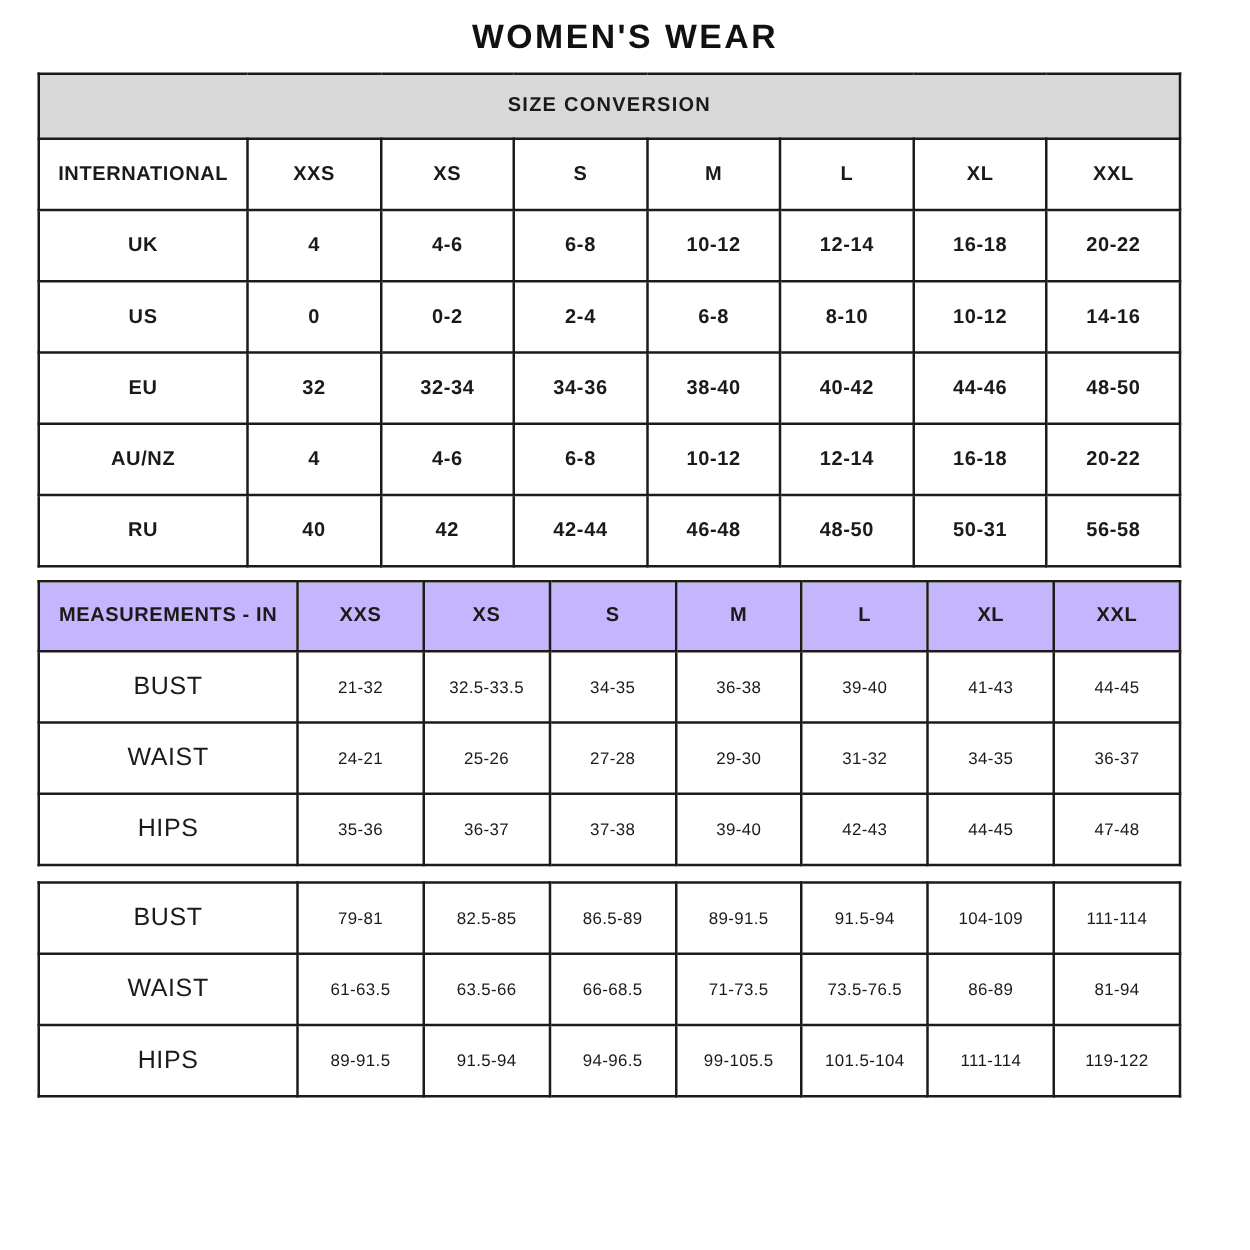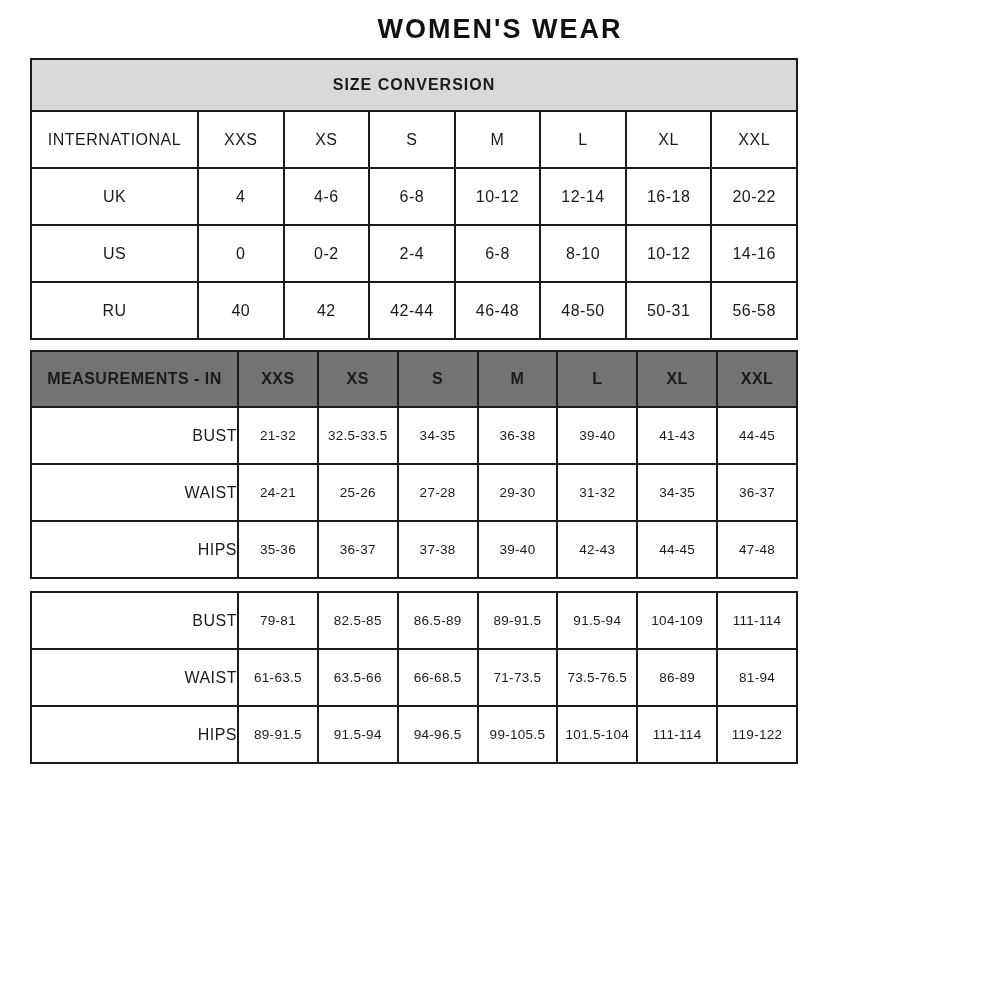--- a/index.html
+++ b/index.html
@@ -19,50 +19,50 @@
     text-align: center;
     font-size: 27px;
     font-weight: bold;
     letter-spacing: 2px;
     color: #111111;
     margin-bottom: 13px;
   }
   table {
     border-collapse: collapse;
     table-layout: fixed;
-    width: 768px;
+    width: 915px;
   }
   td {
     border: 2px solid #1b1b1b;
     text-align: center;
     vertical-align: middle;
     overflow: hidden;
     white-space: nowrap;
   }
   
-  .t1 td { height: 57px; font-size: 16px; letter-spacing: 0.5px; }
+  .t1 td { height: 57px; font-size: 16px; letter-spacing: 0.5px; font-weight: bold; }
   .t1 .title-row td {
     height: 52px;
     background: #d9d9d9;
     font-weight: bold;
     font-size: 16px;
     letter-spacing: 1px;
   }
   .t1 .head-row td { font-size: 16px; }
   
   .tm { margin-top: 10px; }
   .tm td { height: 57px; }
   .tm .head-row td {
     height: 56px;
-    background: #737373;
+    background: #c4b5fd;
     font-weight: bold;
     font-size: 16px;
     letter-spacing: 0.5px;
   }
-  .tm .row-label { font-size: 16px; letter-spacing: 0.5px; text-align: right; }
+  .tm .row-label { font-size: 20px; letter-spacing: 0.5px; }
   .tm .val { font-size: 13.5px; letter-spacing: 0.3px; }
 </style>
 </head>
 <body>
 
 <div class="page">
 
   <div class="page-title">WOMEN'S WEAR</div>
 
   <table class="t1">
@@ -102,20 +102,40 @@
     </tr>
     <tr>
       <td>US</td>
       <td>0</td>
       <td>0-2</td>
       <td>2-4</td>
       <td>6-8</td>
       <td>8-10</td>
       <td>10-12</td>
       <td>14-16</td>
+    </tr>
+    <tr>
+      <td>EU</td>
+      <td>32</td>
+      <td>32-34</td>
+      <td>34-36</td>
+      <td>38-40</td>
+      <td>40-42</td>
+      <td>44-46</td>
+      <td>48-50</td>
+    </tr>
+    <tr>
+      <td>AU/NZ</td>
+      <td>4</td>
+      <td>4-6</td>
+      <td>6-8</td>
+      <td>10-12</td>
+      <td>12-14</td>
+      <td>16-18</td>
+      <td>20-22</td>
     </tr>
     <tr>
       <td>RU</td>
       <td>40</td>
       <td>42</td>
       <td>42-44</td>
       <td>46-48</td>
       <td>48-50</td>
       <td>50-31</td>
       <td>56-58</td>

